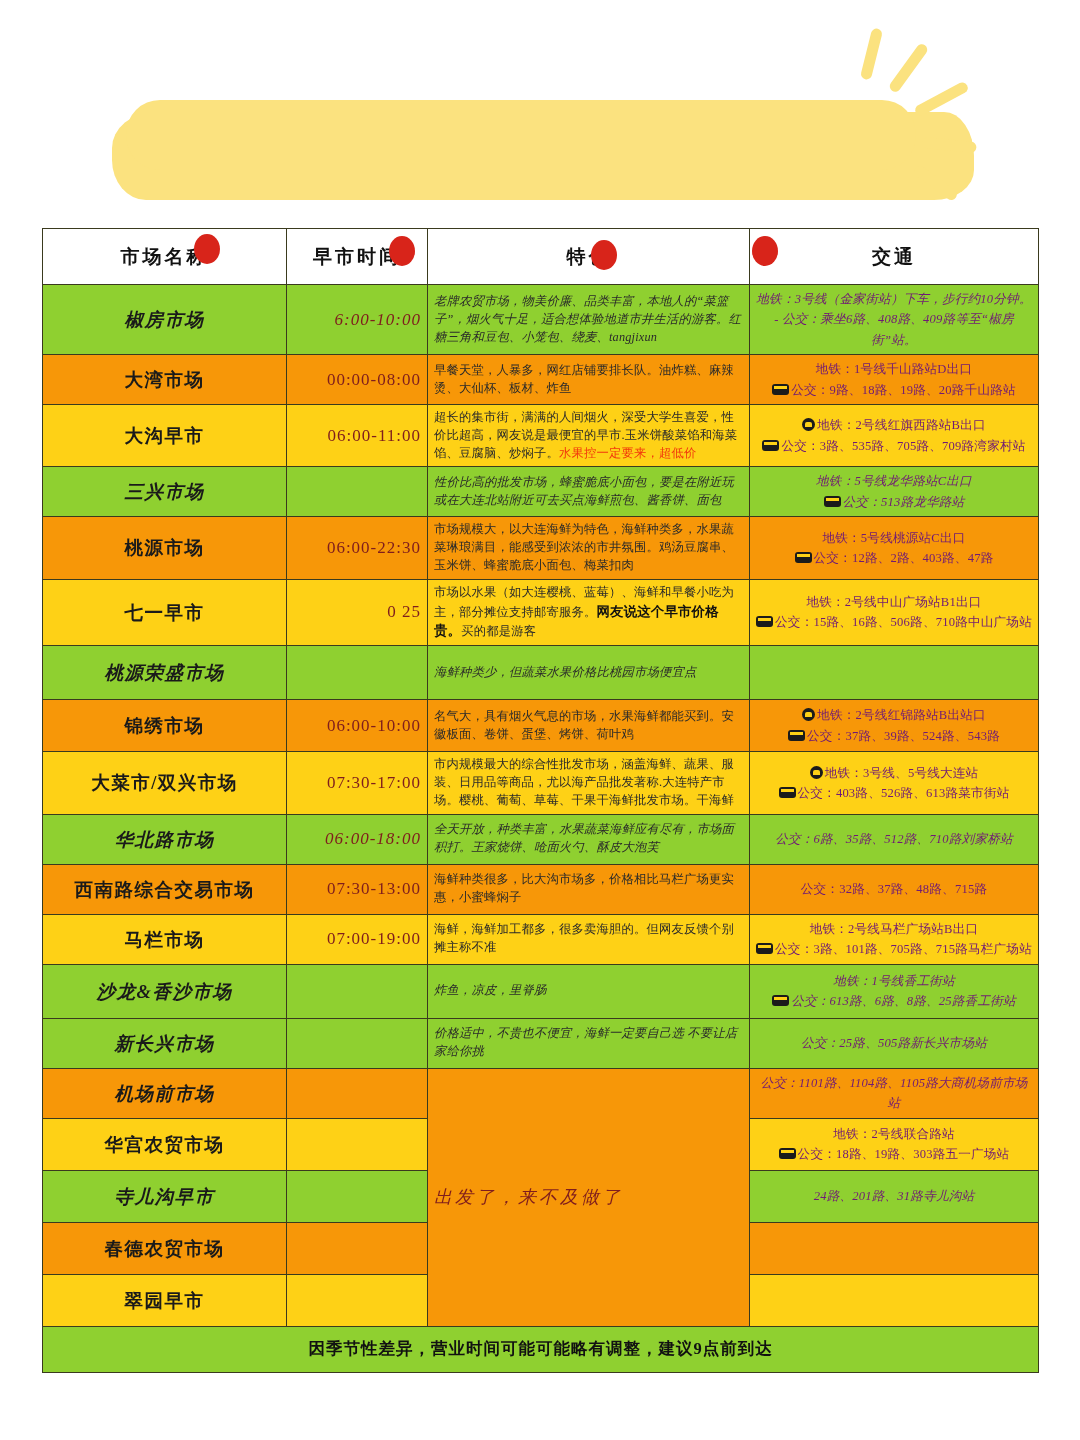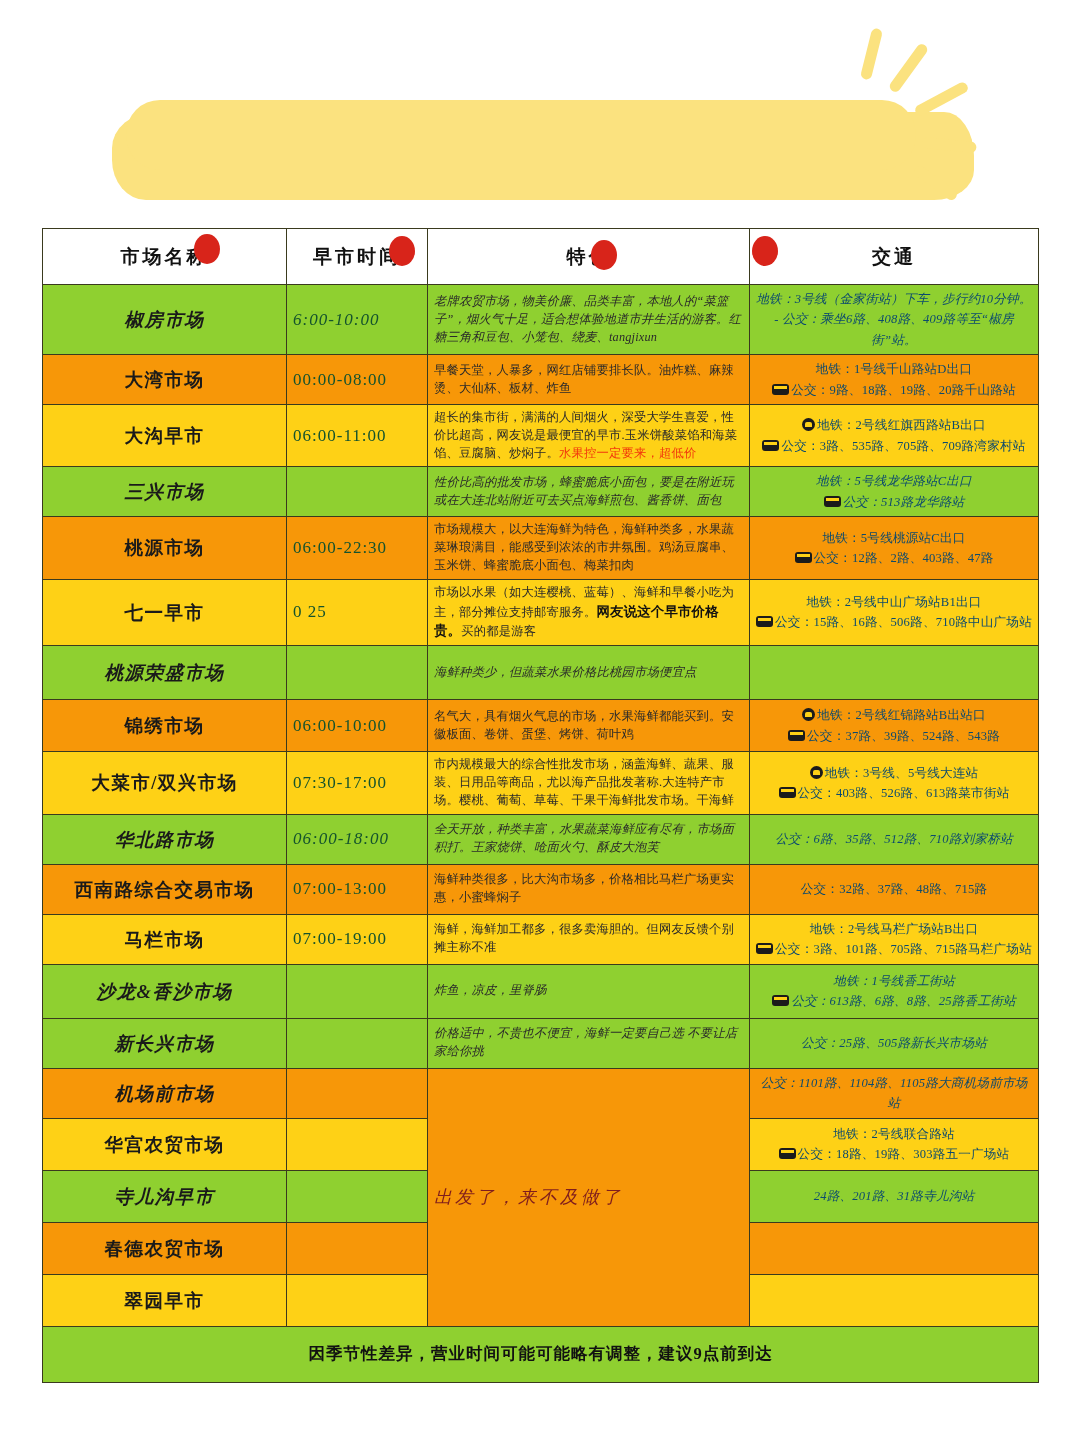--- a/index.html
+++ b/index.html
@@ -86,36 +86,36 @@
   .c-yellow { background: #fed116; }
 
   td.name {
     text-align: center;
     font-size: 18.5px;
     font-weight: 700;
     color: #1a1a1a;
     letter-spacing: 1.5px;
   }
   td.time {
-    text-align: left;
+    text-align: right;
     font-size: 17px;
-    color: #14532d;
+    color: #7f1d1d;
     letter-spacing: 1px;
   }
   td.feat {
     font-size: 12.3px;
     line-height: 1.45;
     color: #2a2a2a;
     text-align: left;
     letter-spacing: 0.2px;
   }
   td.traf {
     font-size: 12.6px;
     line-height: 1.62;
-    color: #0c4a6e;
+    color: #701a75;
     text-align: center;
     letter-spacing: 0.2px;
   }
   td.merged {
     text-align: left;
     font-size: 18px;
     color: #7f1d1d;
     letter-spacing: 3px;
   }
   .hl-red { color: #f2360c; }
@@ -149,21 +149,21 @@
   .bus-ico::after {
     content: "";
     position: absolute;
     left: 2px; top: 2px;
     width: 13px; height: 3px;
     background: #fed116;
   }
 
   tfoot td {
     background: #8fd030;
-    height: 56px;
+    height: 46px;
     text-align: center;
     font-size: 16.5px;
     font-weight: 700;
     color: #111;
     letter-spacing: 1px;
   }
 
   
   .dot {
     position: absolute;
@@ -264,21 +264,21 @@
           <td class="traf c-yellow"><span class="metro-ico"></span>地铁：3号线、5号线大连站<br><span class="bus-ico"></span>公交：403路、526路、613路菜市街站</td>
         </tr>
         <tr style="height: 50px;">
           <td class="name c-green">华北路市场</td>
           <td class="time c-green">06:00-18:00</td>
           <td class="feat c-green">全天开放，种类丰富，水果蔬菜海鲜应有尽有，市场面积打。王家烧饼、呛面火勺、酥皮大泡芙</td>
           <td class="traf c-green">公交：6路、35路、512路、710路刘家桥站</td>
         </tr>
         <tr style="height: 50px;">
           <td class="name c-orange">西南路综合交易市场</td>
-          <td class="time c-orange">07:00-13:00</td>
+          <td class="time c-orange">07:30-13:00</td>
           <td class="feat c-orange">海鲜种类很多，比大沟市场多，价格相比马栏广场更实惠，小蜜蜂焖子</td>
           <td class="traf c-orange">公交：32路、37路、48路、715路</td>
         </tr>
         <tr style="height: 50px;">
           <td class="name c-yellow">马栏市场</td>
           <td class="time c-yellow">07:00-19:00</td>
           <td class="feat c-yellow">海鲜，海鲜加工都多，很多卖海胆的。但网友反馈个别摊主称不准</td>
           <td class="traf c-yellow">地铁：2号线马栏广场站B出口<br><span class="bus-ico"></span>公交：3路、101路、705路、715路马栏广场站</td>
         </tr>
         <tr style="height: 54px;">

